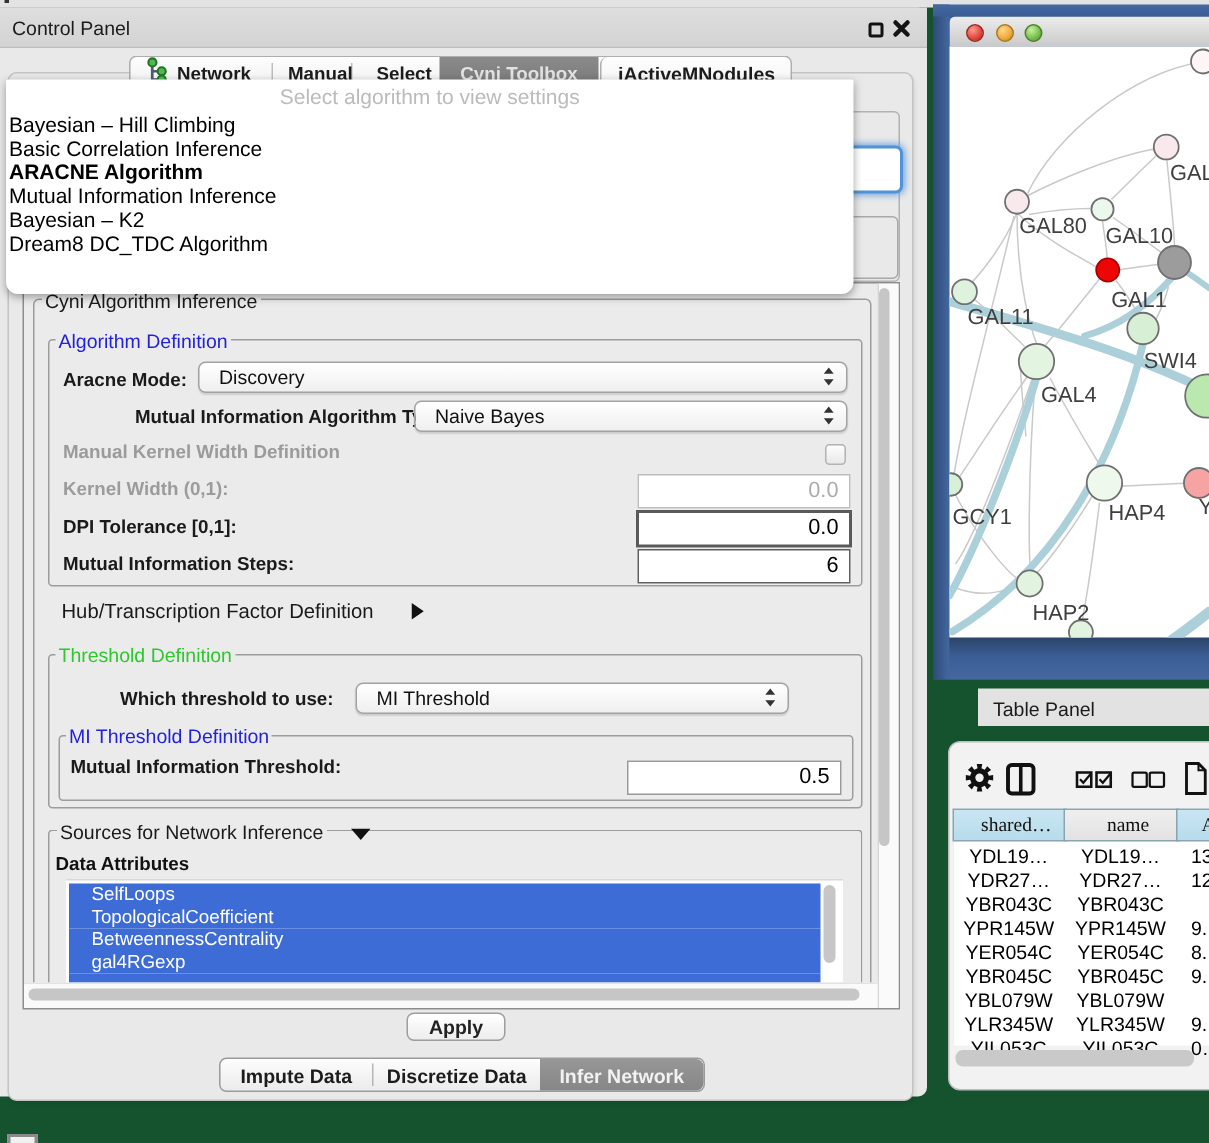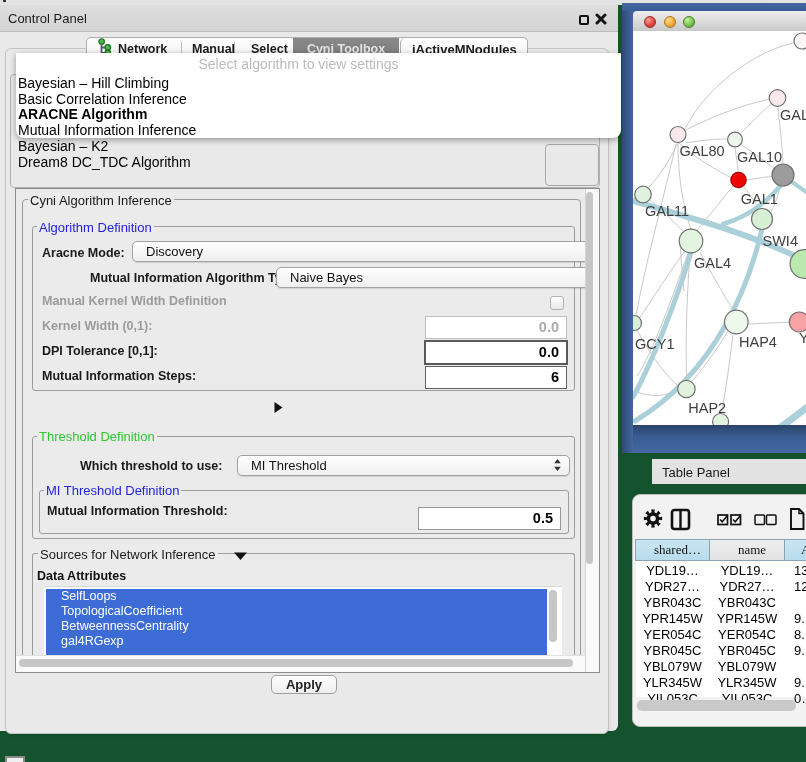--- a/index.html
+++ b/index.html
@@ -21,34 +21,34 @@
   border:1px solid #aeaeae;border-radius:5px 5px 0 0;border-bottom:none;}
 .tabdiv{position:absolute;top:4px;width:1px;height:14px;background:#bdbdbd;}
 #tabsel{position:absolute;left:206px;top:0px;width:106px;height:21px;background:linear-gradient(#8a8a8a,#797979);}
 #tabja{position:absolute;left:313px;top:0px;width:126px;height:21px;background:linear-gradient(#fefefe,#f3f3f3);border-left:1px solid #aeaeae;border-radius:5px 5px 0 0;}
 .tabtxt{position:absolute;top:4px;font-size:12.5px;font-weight:bold;color:#1c1c1c;}
 
 #frag-combo{left:545px;top:97px;width:53px;height:28px;border-radius:5px;background:#fff;
   border:2px solid #4f94d9;box-shadow:0 0 5px 1px rgba(90,150,220,.85);}
 #frag-box{left:545px;top:144px;width:52px;height:40px;border:1px solid #a8a8a8;border-radius:4px;background:#e9e9e9;}
 
-#popup{left:16px;top:53px;width:565px;height:85px;background:#fff;
-  border-radius:1px 1px 8px 8px;box-shadow:0 2px 6px rgba(0,0,0,.35);padding-left:40px;}
+#popup{left:4px;top:53px;width:565px;height:143px;background:#fff;
+  border-radius:1px 1px 8px 8px;box-shadow:0 2px 6px rgba(0,0,0,.35);}
 #popup .prompt{position:absolute;left:0;top:3px;width:565px;text-align:center;font-size:14px;color:#bbbbbb;}
 #popup .it{position:absolute;left:2px;font-size:14px;color:#000;white-space:nowrap;}
 
 #spane{left:15px;top:188px;width:583px;height:483px;border:1px solid #8d8d8d;background:#ebebeb;overflow:hidden;}
 .group{position:absolute;border:1px solid #9c9c9c;border-radius:3px;}
 .glabel{position:absolute;font-size:13px;background:#ebebeb;padding:0 2px;white-space:nowrap;}
 .rowlab{position:absolute;font-size:12.5px;font-weight:bold;color:#1a1a1a;white-space:nowrap;}
 .combo{position:absolute;height:19px;border:1px solid #a2a2a2;border-radius:5px;
-  background:linear-gradient(#ffffff,#efefef);box-shadow:0 1px 1px rgba(0,0,0,.12);padding-left:44px;}
+  background:linear-gradient(#ffffff,#efefef);box-shadow:0 1px 1px rgba(0,0,0,.12);}
 .combo .ct{position:absolute;left:13px;top:2px;font-size:13px;color:#111;}
 .combo .ar{position:absolute;right:7px;top:1px;width:9px;height:16px;}
-.field{position:absolute;background:#fff;font-size:14.5px;text-align:right;padding-right:7px;font-weight:bold;}
+.field{position:absolute;background:#fff;font-size:14.5px;text-align:right;padding-right:7px;}
 
 .sbtrack{position:absolute;background:#fafafa;}
 .sbthumb{position:absolute;background:#c6c6c6;border-radius:5px;}
 
 #lbox{position:absolute;left:28px;top:397px;width:518px;height:69px;background:#fff;border-top:1px solid #d8d8d8;overflow:hidden;}
 .li{position:absolute;left:2px;width:486px;height:15px;background:#3d6cd6;color:#fff;font-size:12.5px;
   padding-left:15px;line-height:15px;}
 
 #applybtn{left:271px;top:675px;width:64px;height:17px;border:1px solid #9e9e9e;border-radius:5px;
   background:linear-gradient(#ffffff,#ededed);text-align:center;font-size:13px;font-weight:bold;color:#222;line-height:17px;}
@@ -135,20 +135,21 @@
     </div>
     <div class="rowlab" style="left:26px;top:105px;color:#9b9b9b;">Manual Kernel Width Definition</div>
     <div class="abs" style="left:534px;top:107px;width:12px;height:12px;border:1px solid #b3b3b3;border-radius:3px;background:linear-gradient(#fdfdfd,#e9e9e9);"></div>
     <div class="rowlab" style="left:26px;top:130px;color:#9b9b9b;">Kernel Width (0,1):</div>
     <div class="field" style="left:409px;top:127px;width:133px;height:21px;border:1px solid #bdbdbd;color:#ababab;line-height:21px;">0.0</div>
     <div class="rowlab" style="left:26px;top:155px;">DPI Tolerance [0,1]:</div>
     <div class="field" style="left:408px;top:151px;width:133px;height:21px;border:2px solid #5a5a5a;color:#000;line-height:21px;">0.0</div>
     <div class="rowlab" style="left:26px;top:180px;">Mutual Information Steps:</div>
     <div class="field" style="left:409px;top:177px;width:133px;height:21px;border:1px solid #5f5f5f;color:#000;line-height:21px;">6</div>
 
+    <div class="abs" style="left:25px;top:211px;font-size:13.5px;color:#1a1a1a;">Hub/Transcription Factor Definition</div>
     <svg class="abs" style="left:258px;top:212.5px;" width="9" height="11" viewBox="0 0 9 11">
         <path d="M0.5 0 L8.5 5.5 L0.5 11 Z" fill="#111"></path>
       </svg>
 
     <div class="group" style="left:16px;top:247px;width:541px;height:101px;"></div>
     <div class="glabel" style="left:21px;top:240px;color:#2ec82e;">Threshold Definition</div>
     <div class="rowlab" style="left:64px;top:270px;">Which threshold to use:</div>
     <div class="combo" style="left:221px;top:266px;width:287px;">
       <span class="ct">MI Threshold</span>
       <svg class="ar" viewBox="0 0 9 16">
@@ -175,20 +176,27 @@
       <div class="sbthumb" style="left:505px;top:3px;width:8px;height:52px;"></div>
     </div>
 
     <div class="sbtrack" style="left:569px;top:0;width:14px;height:483px;border-left:1px solid #d5d5d5;"></div>
     <div class="sbthumb" style="left:569.5px;top:3px;width:7.5px;height:372px;"></div>
     <div class="sbtrack" style="left:0;top:466px;width:569px;height:17px;border-top:1px solid #e2e2e2;"></div>
     <div class="sbthumb" style="left:3px;top:469.5px;width:554px;height:8.5px;"></div>
   </div>
 
   <div class="abs" id="applybtn">Apply</div>
+  <div class="abs" id="segctl">
+    <div id="seg3"></div>
+    <div class="abs" style="left:101px;top:3px;width:1px;height:15px;background:#b5b5b5;"></div>
+    <span class="segtxt" style="left:0px;width:101px;">Impute Data</span>
+    <span class="segtxt" style="left:102px;width:111px;">Discretize Data</span>
+    <span class="segtxt" style="left:213px;width:109px;color:#f2f2f2;">Infer Network</span>
+  </div>
 
   <div class="abs" id="popup">
     <div class="prompt">Select algorithm to view settings</div>
     <div class="it" style="top:22px;">Bayesian – Hill Climbing</div>
     <div class="it" style="top:37.7px;">Basic Correlation Inference</div>
     <div class="it bold" style="top:53.4px;">ARACNE Algorithm</div>
     <div class="it" style="top:69.1px;">Mutual Information Inference</div>
     <div class="it" style="top:84.8px;">Bayesian – K2</div>
     <div class="it" style="top:100.5px;">Dream8 DC_TDC Algorithm</div>
   </div>

